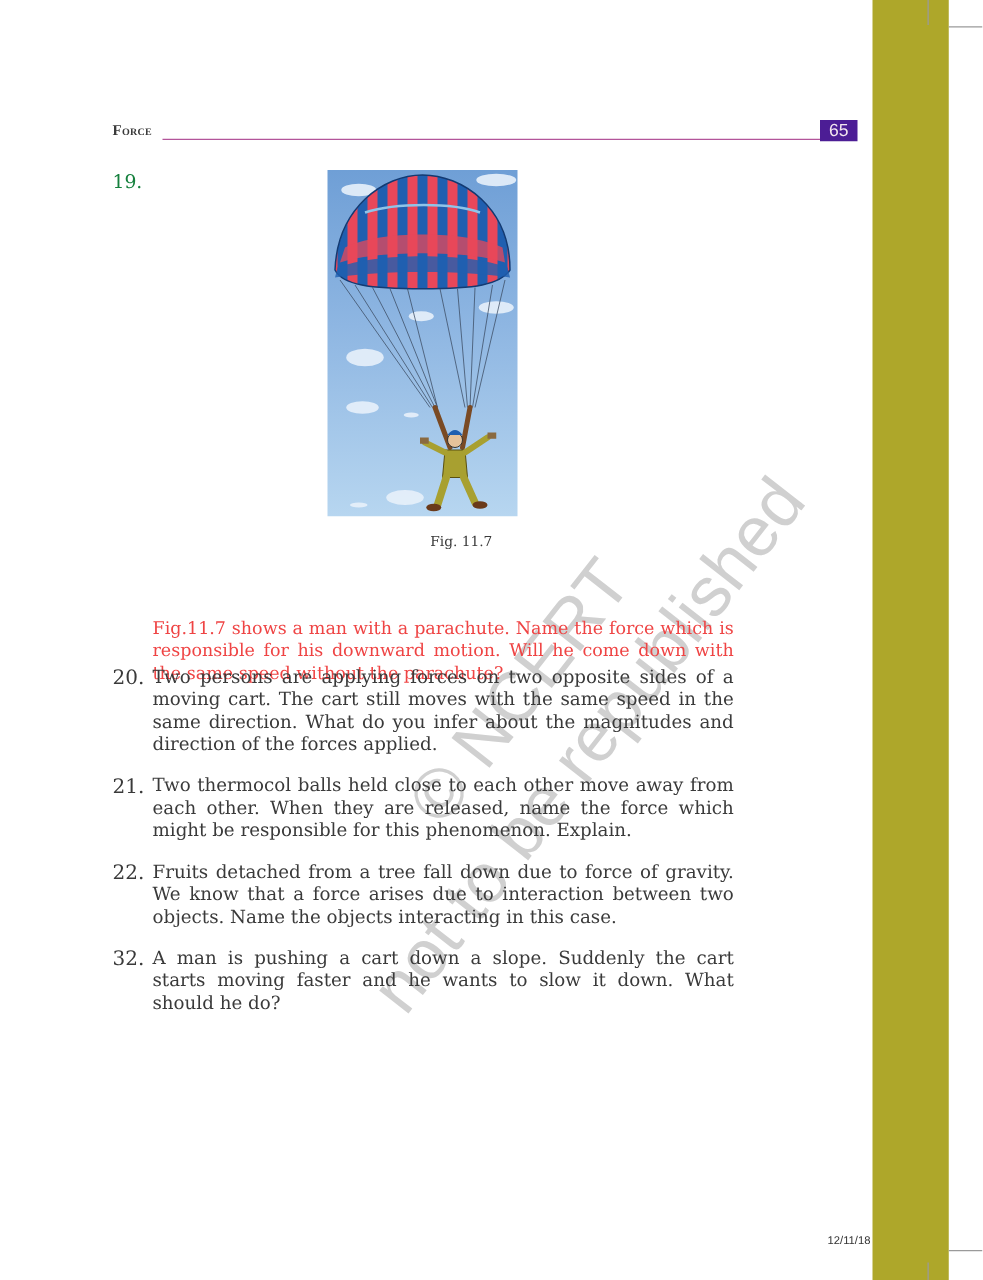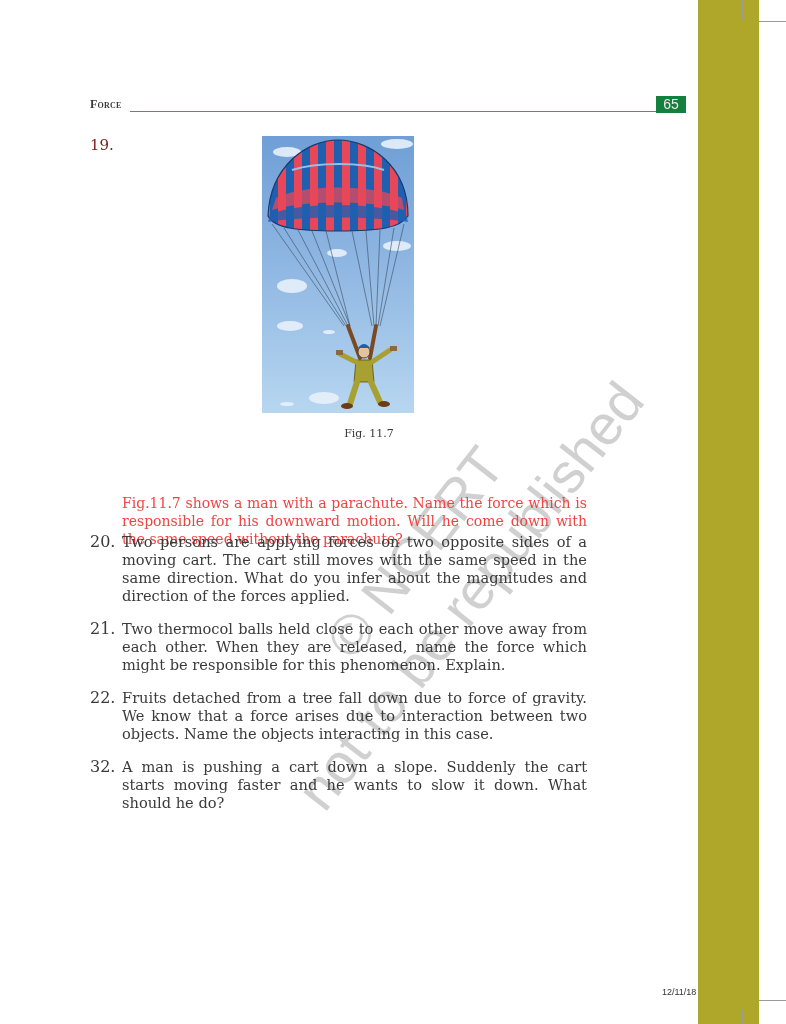--- a/index.html
+++ b/index.html
@@ -21,26 +21,26 @@
       position: absolute; left: 0; top: 1px;
       font-family: "Liberation Serif", serif; font-weight: bold;
       font-size: 12px; color: #3a3a3a; letter-spacing: 0.2px;
     }
     .header-rule {
       position: absolute; left: 40px; right: 30px; top: 15px; height: 1px;
       background: #b3559a;
     }
     .page-num {
       position: absolute; right: 0; top: 0; width: 30px; height: 17px;
-      background: #15803d; color: #f4e6f0;
+      background: #4c1d95; color: #f4e6f0;
       font-family: "Liberation Sans", sans-serif; font-size: 14px;
       text-align: center; line-height: 17px;
     }
     .q-num {
-      position: absolute; font-size: 15px; color: #7f1d1d;
+      position: absolute; font-size: 15px; color: #15803d;
     }
     .figure {
       position: absolute; left: 262px; top: 136px; width: 152px; height: 277px;
       background: linear-gradient(#6f9fd6 0%, #8eb6e2 45%, #b7d6f0 100%);
       overflow: hidden;
     }
     .fig-caption {
       position: absolute; left: 0; width: 700px; top: 427px; text-align: center;
       font-size: 11px; color: #3a3a3a; padding-left: 38px; box-sizing: border-box;
     }

